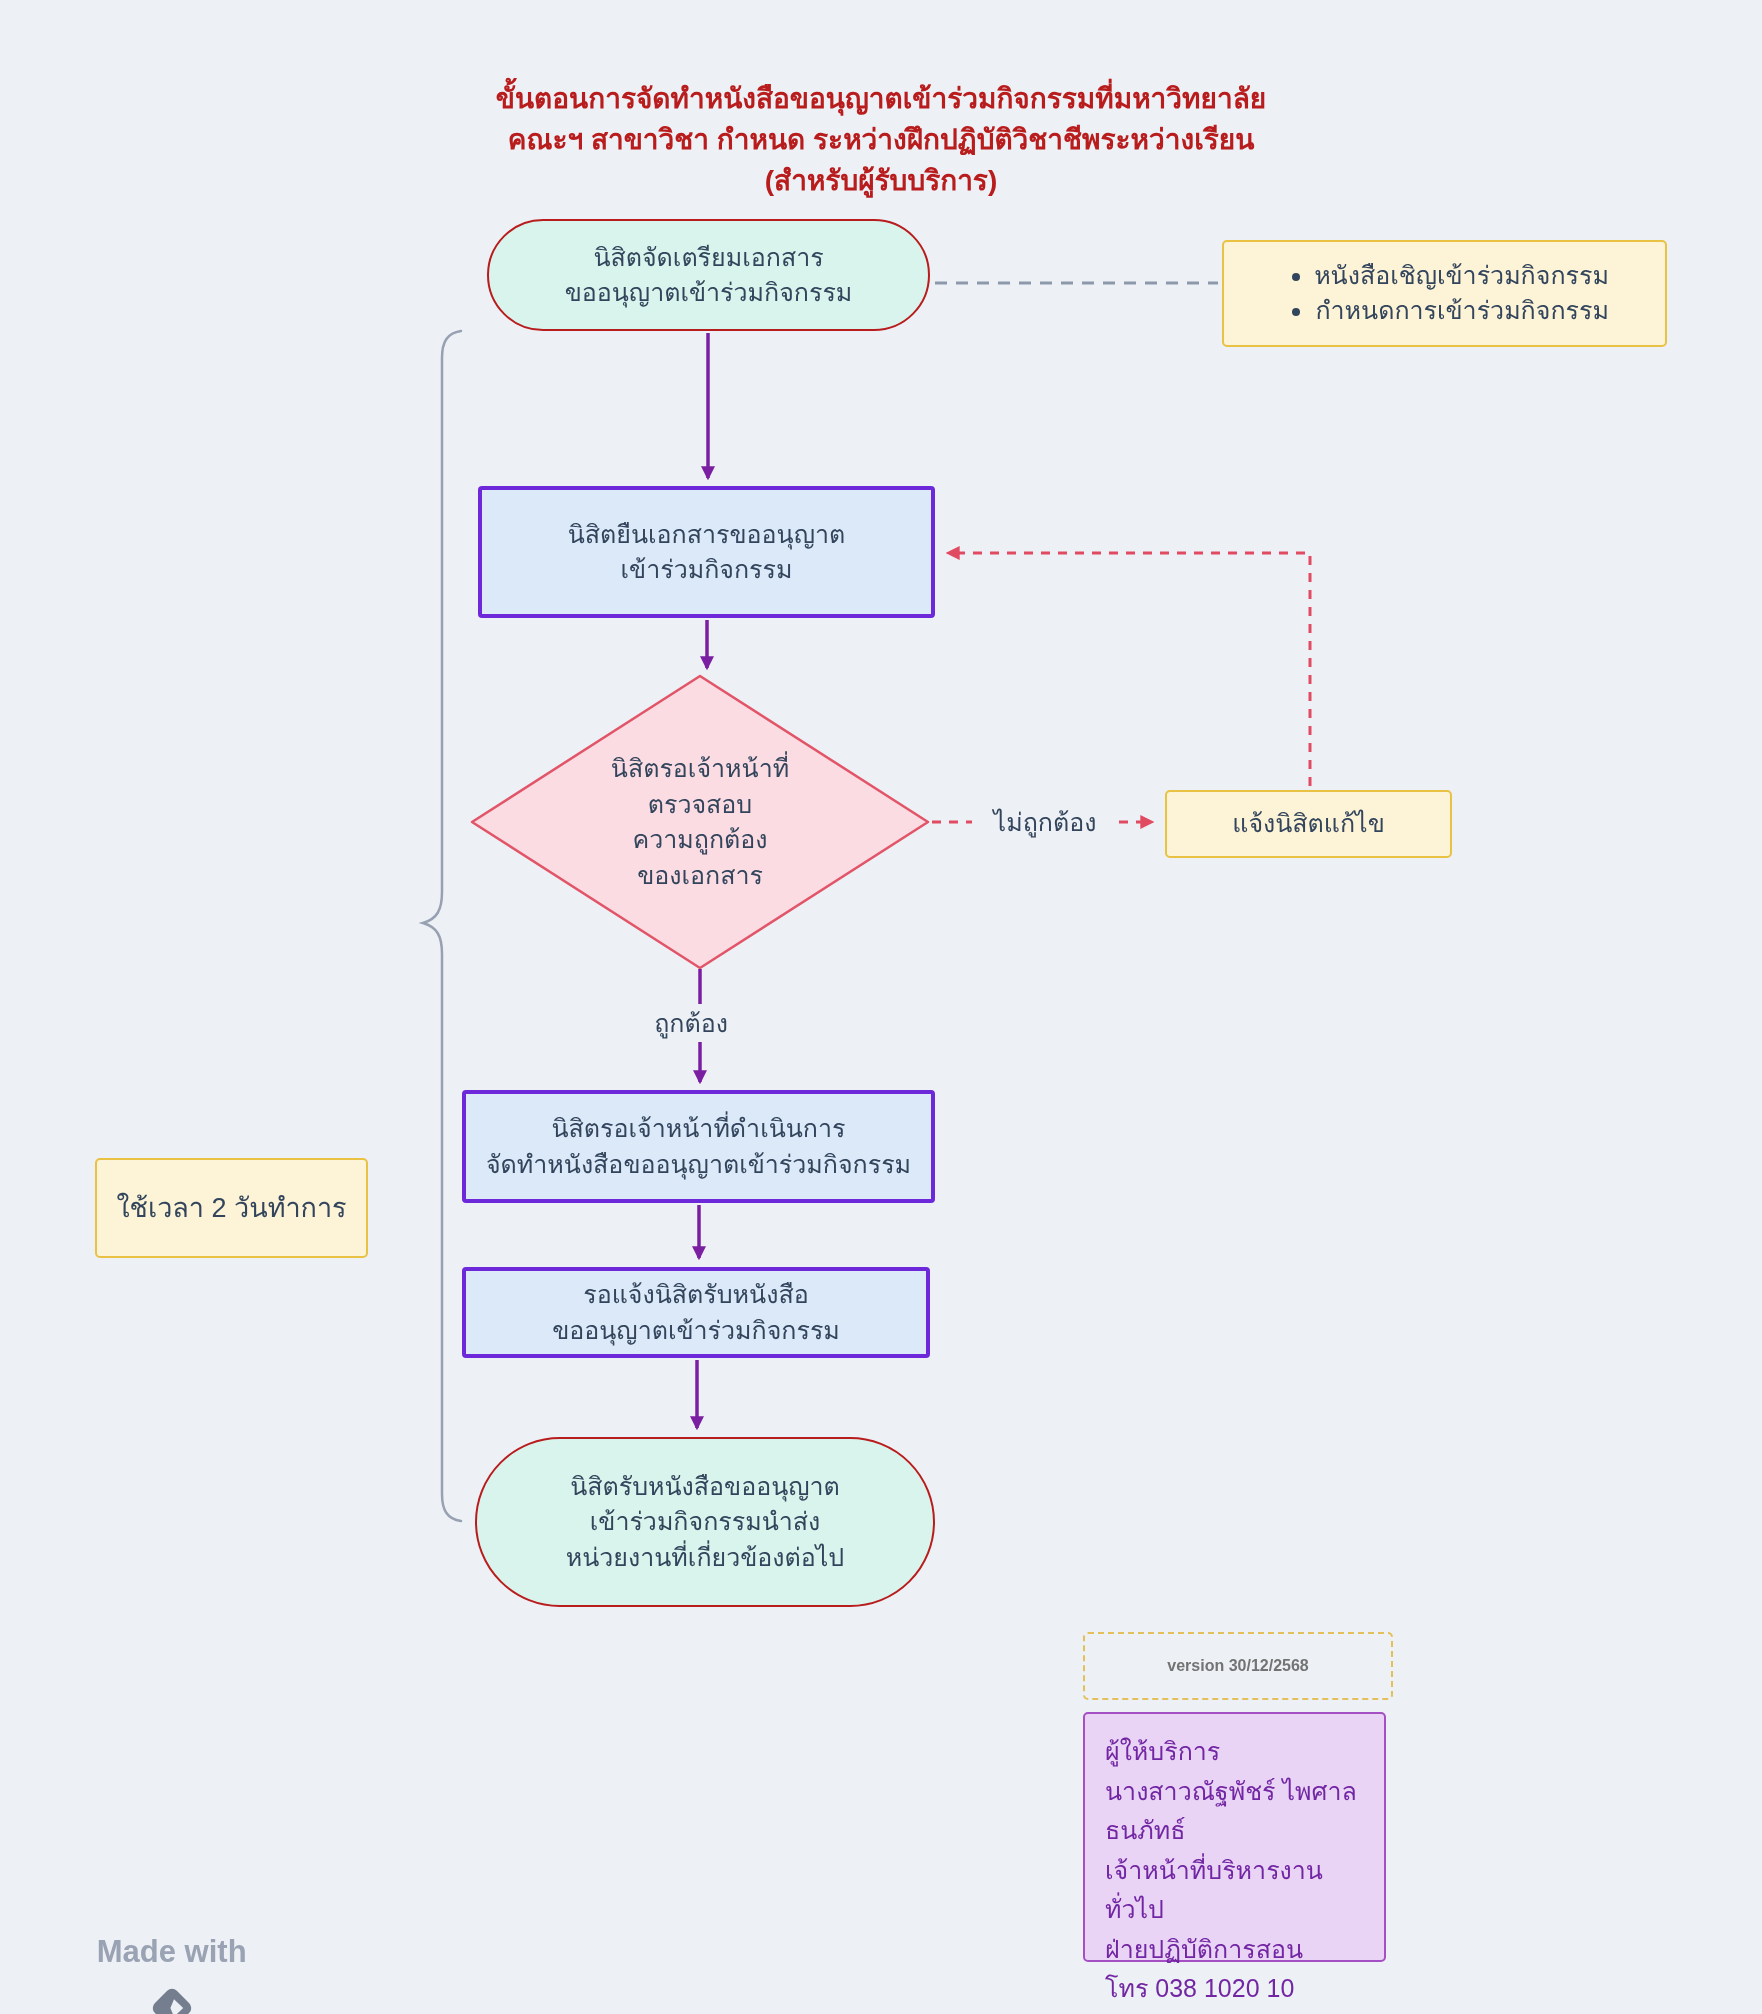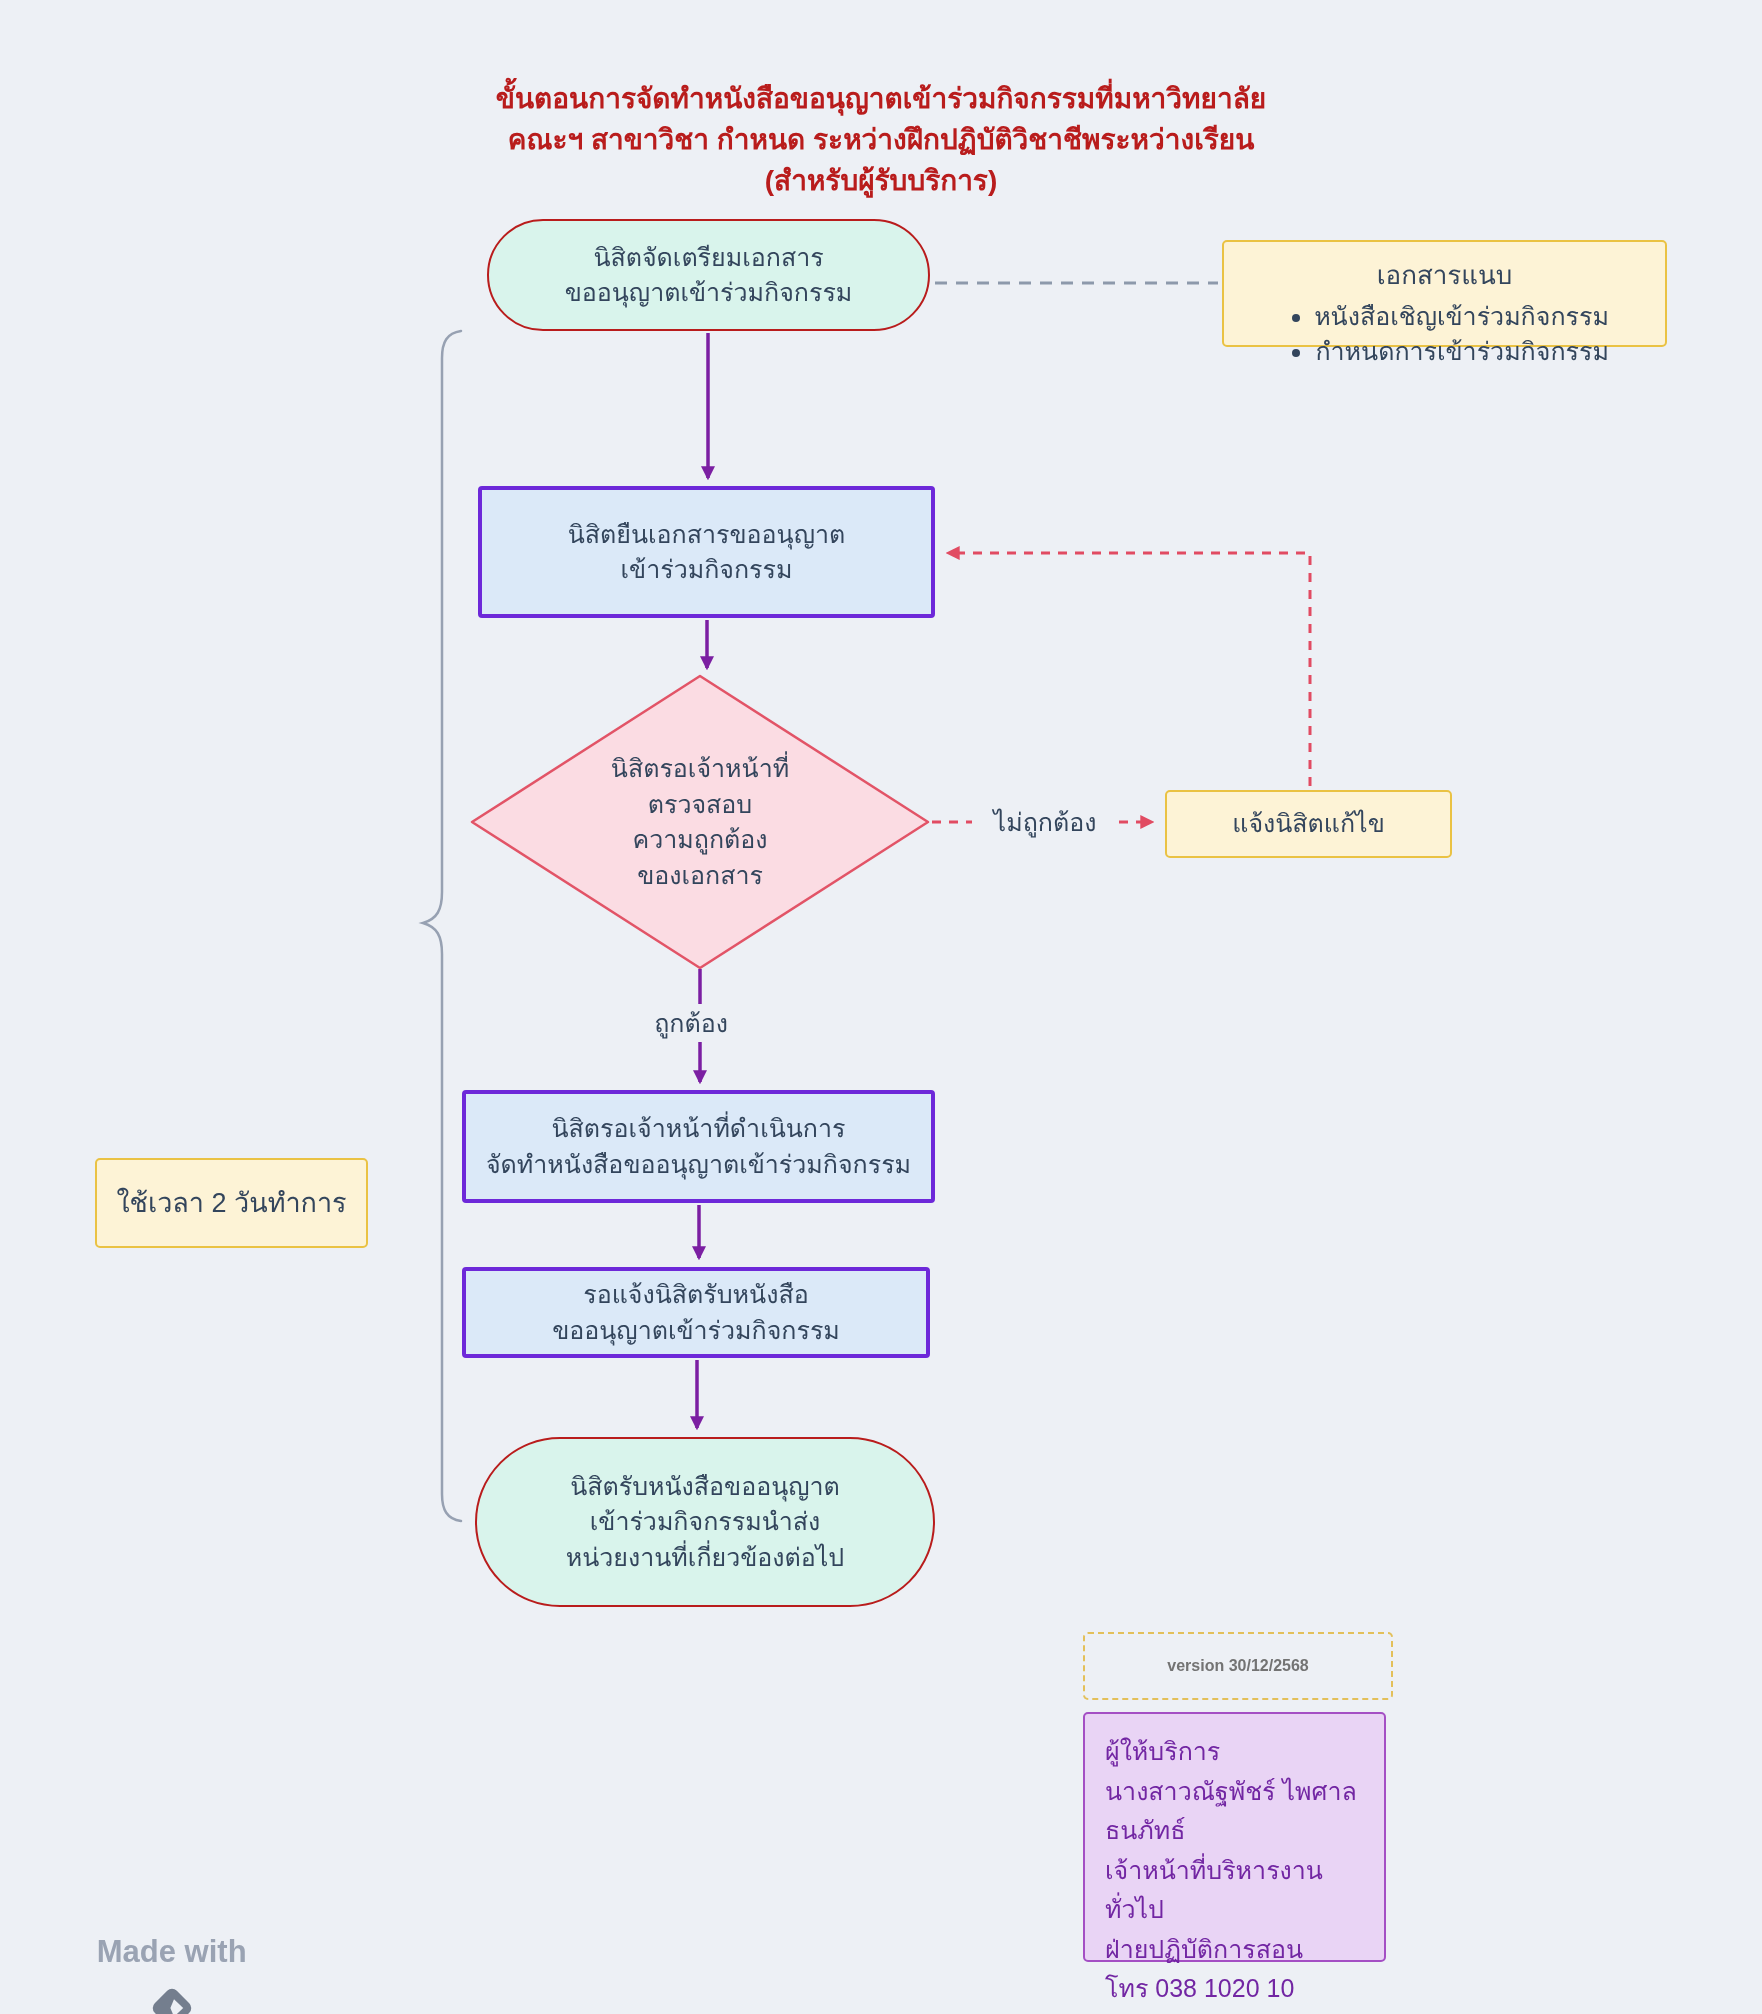--- a/index.html
+++ b/index.html
@@ -83,21 +83,20 @@
   <div class="abs title">
     <div>ขั้นตอนการจัดทำหนังสือขอนุญาตเข้าร่วมกิจกรรมที่มหาวิทยาลัย</div>
     <div>คณะฯ สาขาวิชา  กำหนด ระหว่างฝึกปฏิบัติวิชาชีพระหว่างเรียน</div>
     <div>(สำหรับผู้รับบริการ)</div>
   </div>
 
   <div class="abs node stadium" style="left:487px;top:219px;width:443px;height:112px;">นิสิตจัดเตรียมเอกสาร
 ขออนุญาตเข้าร่วมกิจกรรม</div>
 
   <div class="abs yellow attach" style="left:1222px;top:240px;width:445px;height:107px;">
-    <div class="attach-title">เอกสารแนบ</div>
     <ul class="attach-list">
       <li>หนังสือเชิญเข้าร่วมกิจกรรม</li>
       <li>กำหนดการเข้าร่วมกิจกรรม</li>
     </ul>
   </div>
 
   <div class="abs node rect" style="left:478px;top:486px;width:457px;height:132px;">นิสิตยืนเอกสารขออนุญาต
 เข้าร่วมกิจกรรม</div>
 
   <div class="abs diamond-text" style="left:560px;top:742px;width:280px;height:160px;">นิสิตรอเจ้าหน้าที่
@@ -113,21 +112,21 @@
   <div class="abs node rect" style="left:462px;top:1090px;width:473px;height:113px;">นิสิตรอเจ้าหน้าที่ดำเนินการ
 จัดทำหนังสือขออนุญาตเข้าร่วมกิจกรรม</div>
 
   <div class="abs node rect" style="left:462px;top:1267px;width:468px;height:91px;">รอแจ้งนิสิตรับหนังสือ
 ขออนุญาตเข้าร่วมกิจกรรม</div>
 
   <div class="abs node stadium" style="left:475px;top:1437px;width:460px;height:170px;">นิสิตรับหนังสือขออนุญาต
 เข้าร่วมกิจกรรมนำส่ง
 หน่วยงานที่เกี่ยวข้องต่อไป</div>
 
-  <div class="abs node yellow duration" style="left:95px;top:1158px;width:273px;height:90px;">ใช้เวลา 2 วันทำการ</div>
+  <div class="abs node yellow duration" style="left:95px;top:1158px;width:273px;height:100px;">ใช้เวลา 2 วันทำการ</div>
 
   <div class="abs version" style="left:1083px;top:1632px;width:310px;height:68px;">version 30/12/2568</div>
 
   <div class="abs provider" style="left:1083px;top:1712px;width:303px;height:250px;">ผู้ให้บริการ
 นางสาวณัฐพัชร์ ไพศาลธนภัทธ์
 เจ้าหน้าที่บริหารงานทั่วไป
 ฝ่ายปฏิบัติการสอน
 โทร 038 1020 10</div>
 
   <div class="abs footer">

